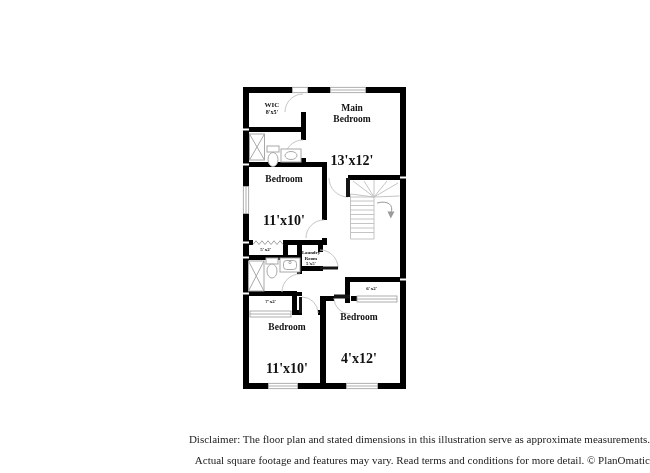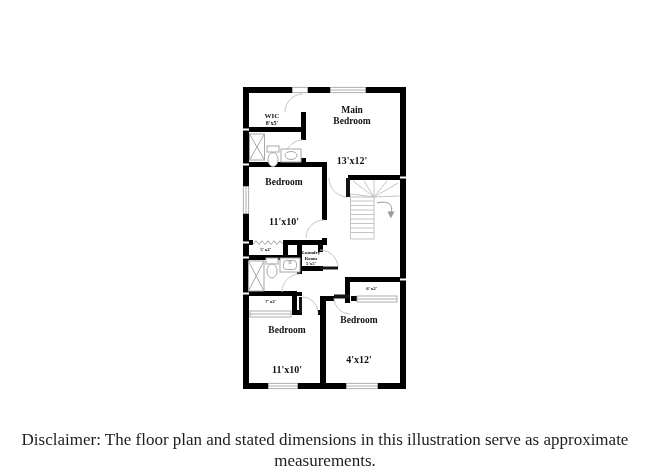--- a/index.html
+++ b/index.html
@@ -3,28 +3,28 @@
 <meta charset="utf-8">
 <style>
   html,body{margin:0;padding:0;background:#ffffff;}
   .canvas{position:relative;width:650px;height:473px;background:#ffffff;overflow:hidden;
           font-family:"Liberation Serif","DejaVu Serif",serif;}
   .plan-svg{position:absolute;left:0;top:0;}
   .lbl{position:absolute;transform:translate(-50%,-50%);text-align:center;
        font-weight:bold;color:#111;line-height:1.18;}
   .lbl .nm{white-space:normal;}
   .room{font-size:9.5px;}
-  .room .dims{font-size:10px;margin-top:28px;}
-  .wic{font-size:7px;margin-top:11px;}
+  .room .dims{font-size:14px;margin-top:28px;}
+  .wic{font-size:7px;}
   .wic .dims{font-size:6px;}
   .tiny{font-size:5px;letter-spacing:0.2px;}
   .laundry{font-size:4.8px;width:24px;}
   .wrapped{width:52px;}
-  .disclaimer{position:absolute;left:0;top:429px;width:650px;text-align:center;
-              color:#1c1c1c;font-size:17px;line-height:21px;}
+  .disclaimer{position:absolute;left:0;top:429px;width:650px;text-align:right;
+              color:#1c1c1c;font-size:11px;line-height:21px;}
 </style>
 </head>
 <body>
 
 <div class="canvas">
 
   <svg class="plan-svg" width="650" height="473" viewBox="0 0 650 473">
 
     <g fill="#000000">
 
@@ -214,15 +214,16 @@
     <div class="dims">11'x10'</div>
   </div>
 
   <div class="lbl room" style="left:359px;top:340px;">
     <div class="nm">Bedroom</div>
     <div class="dims">4'x12'</div>
   </div>
 
   <div class="disclaimer">
     <div>Disclaimer: The floor plan and stated dimensions in this illustration serve as approximate measurements.</div>
+    <div>Actual square footage and features may vary. Read terms and conditions for more detail. © PlanOmatic</div>
   </div>
 
 </div>
 
 </body></html>

